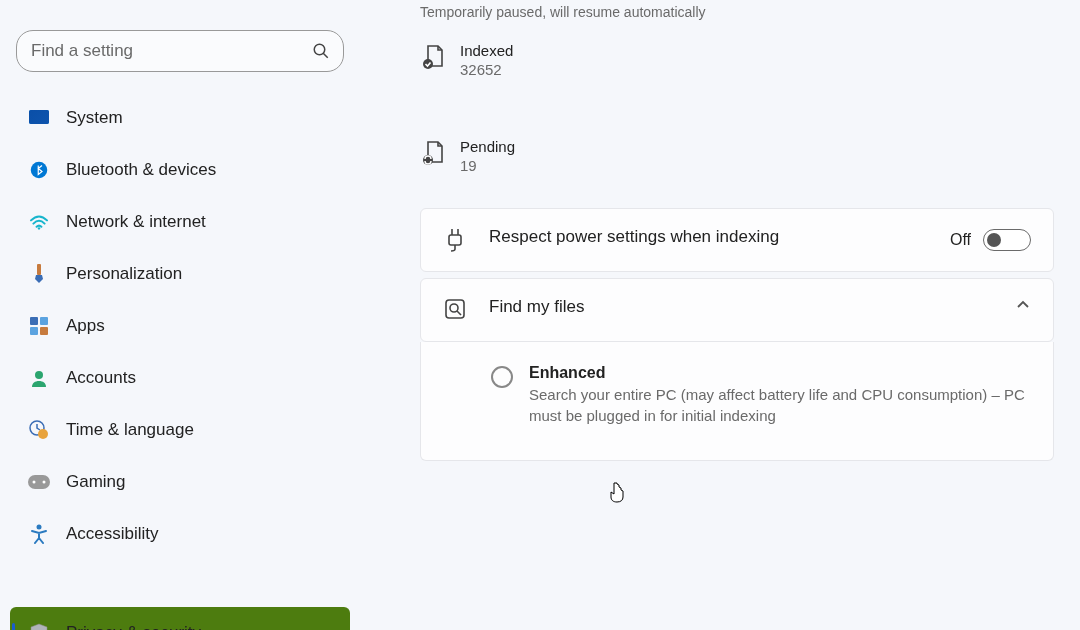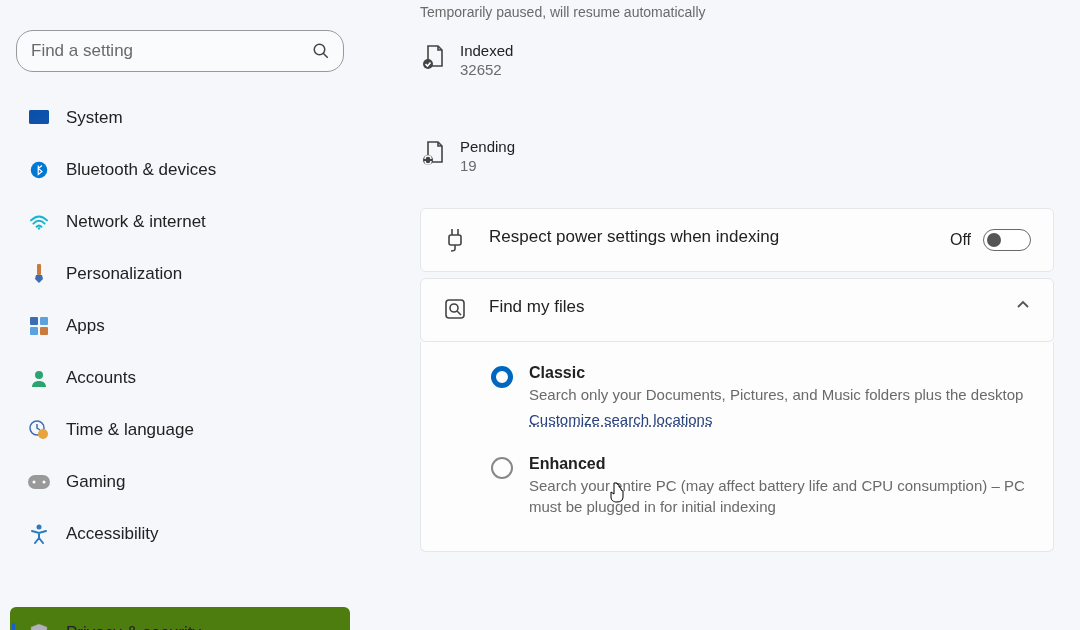--- a/index.html
+++ b/index.html
@@ -225,28 +225,20 @@
     </div>
     <span class="chev">
         <svg width="16" height="16" viewBox="0 0 16 16" fill="none" stroke="currentColor" stroke-width="1.8">
           <path d="M3 10l5-5 5 5"></path>
         </svg>
       </span>
   </div>
 
   <div class="radio-panel">
     <div class="radio-row">
-      <div class="radio checked"></div>
-      <div class="radio-body">
-        <div class="rtitle">Classic</div>
-        <div class="rdesc">Search only your Documents, Pictures, and Music folders plus the desktop</div>
-        <a class="link">Customize search locations</a>
-      </div>
-    </div>
-    <div class="radio-row">
       <div class="radio"></div>
       <div class="radio-body">
         <div class="rtitle">Enhanced</div>
         <div class="rdesc">Search your entire PC (may affect battery life and CPU consumption) – PC must be plugged in for initial indexing</div>
       </div>
     </div>
   </div>
 </div>
 
 <svg class="cursor" width="20" height="24" viewBox="0 0 20 24">

